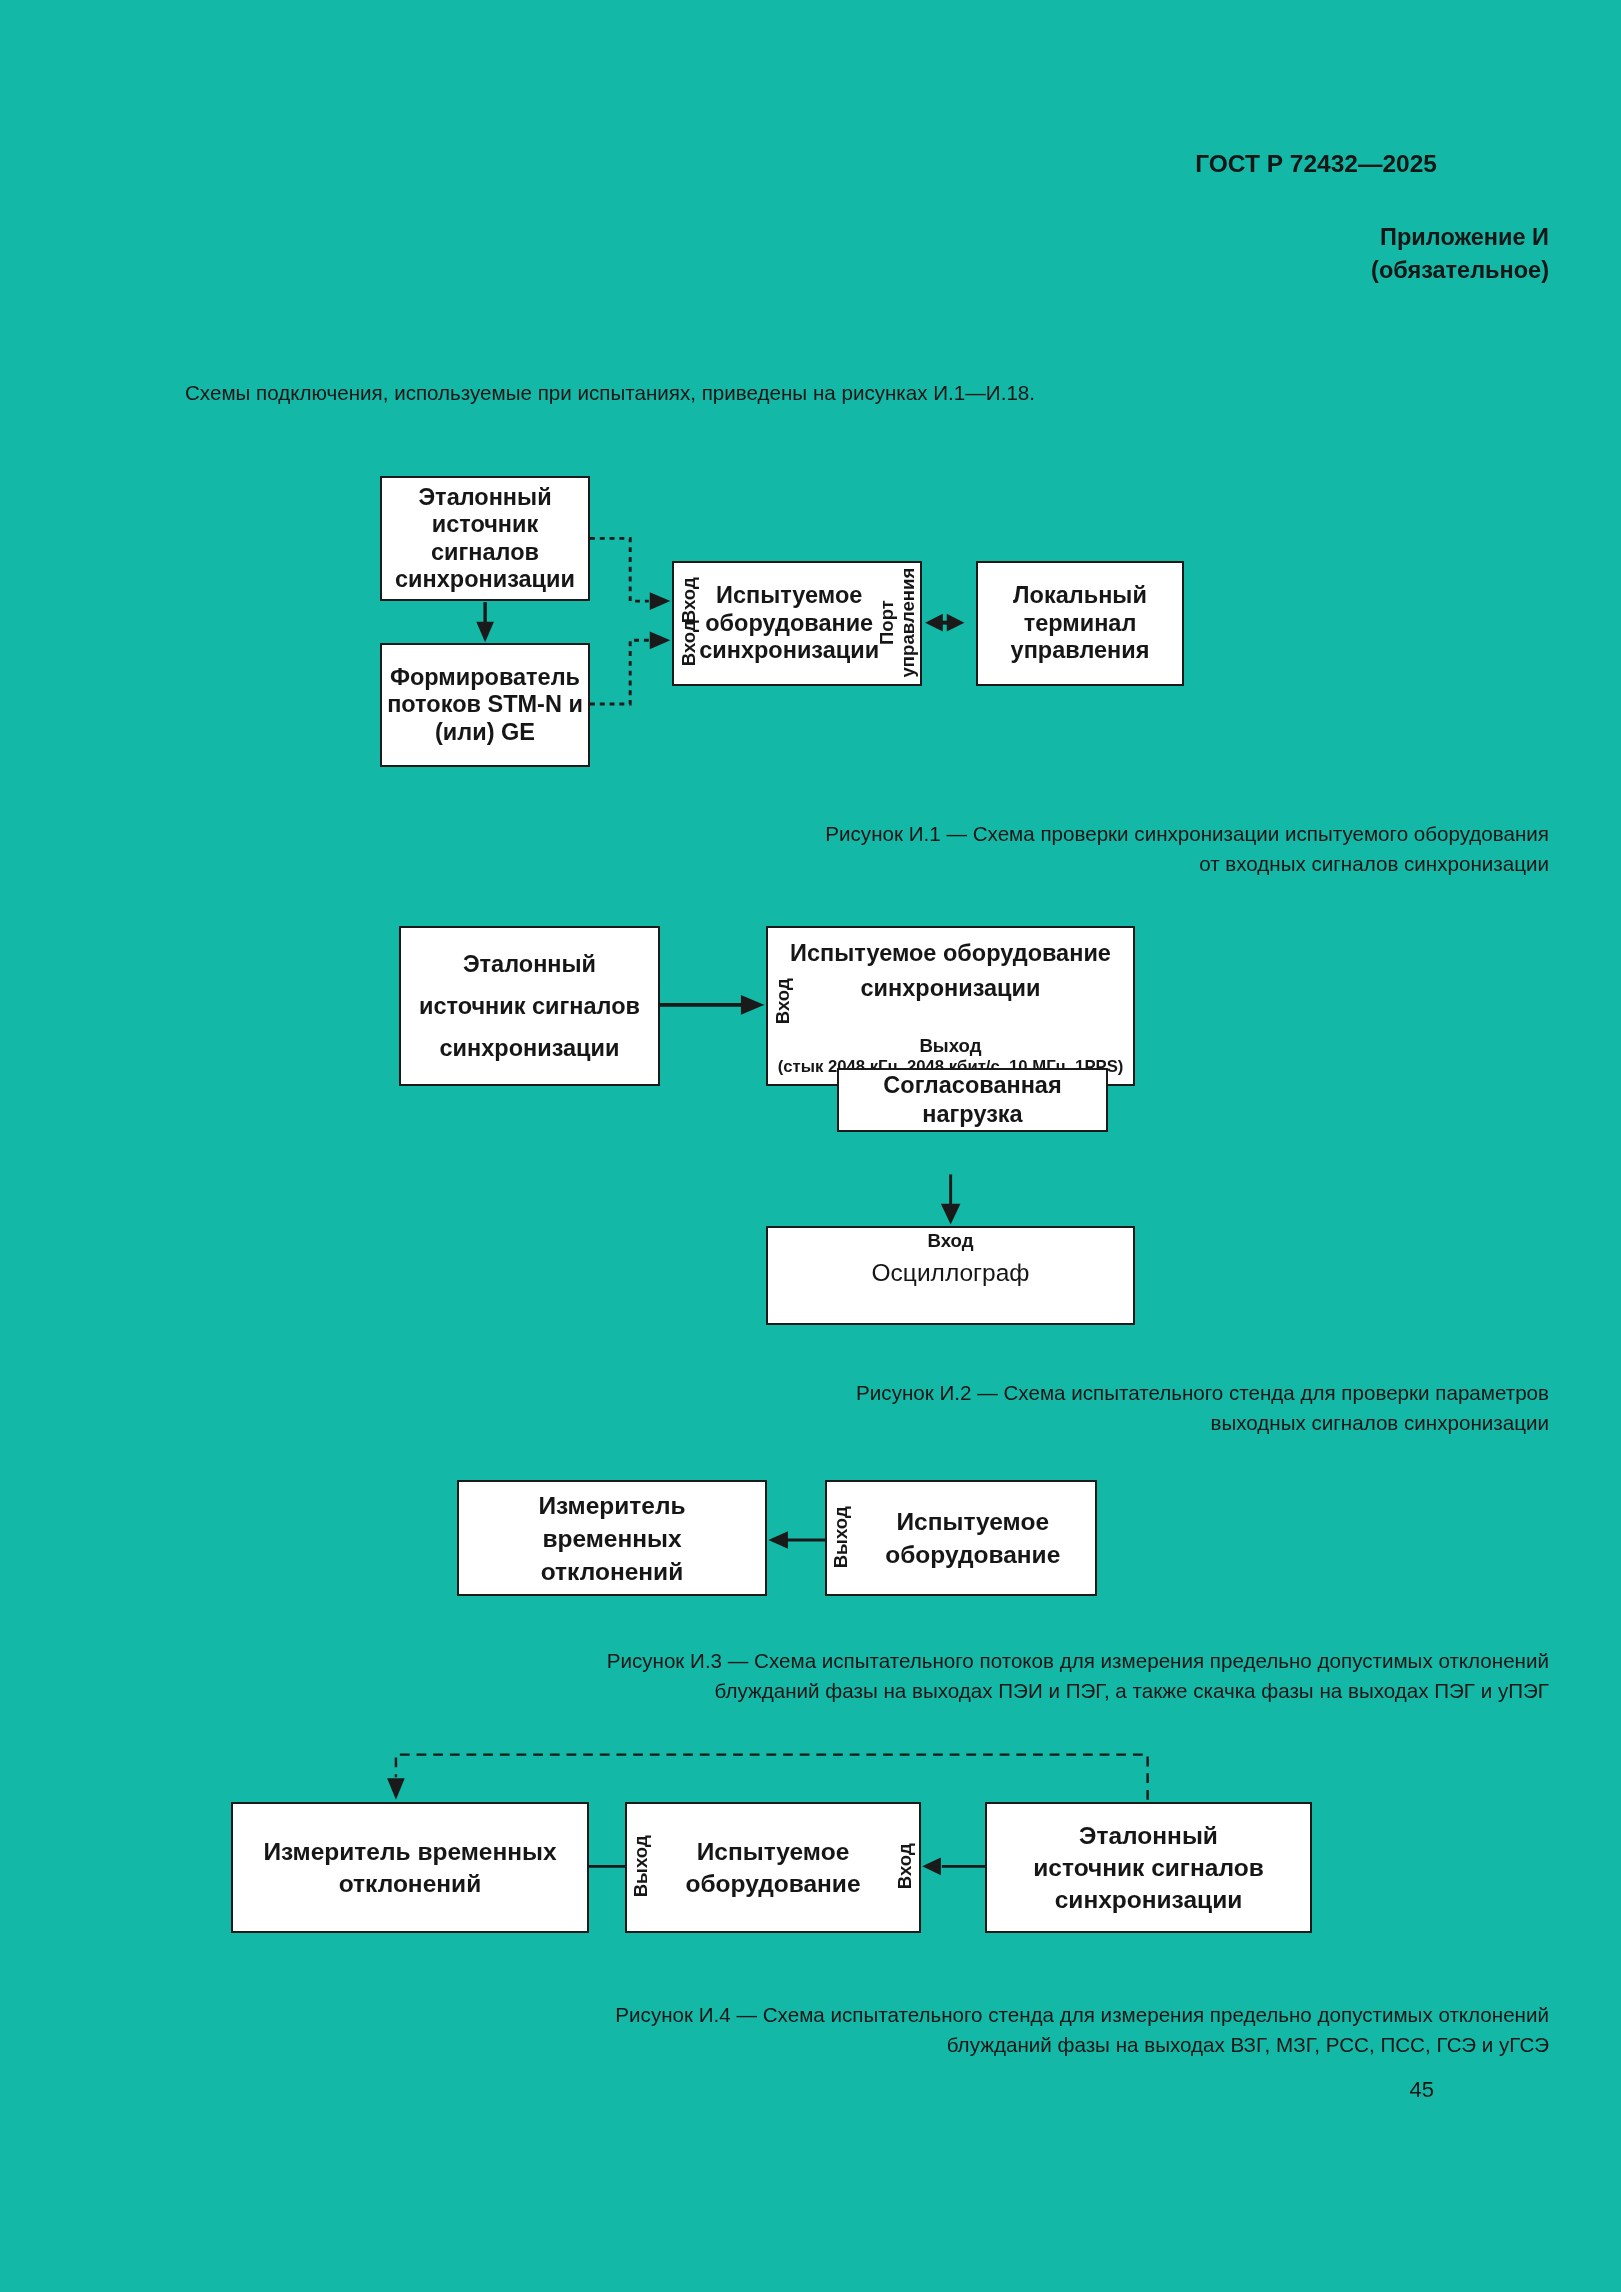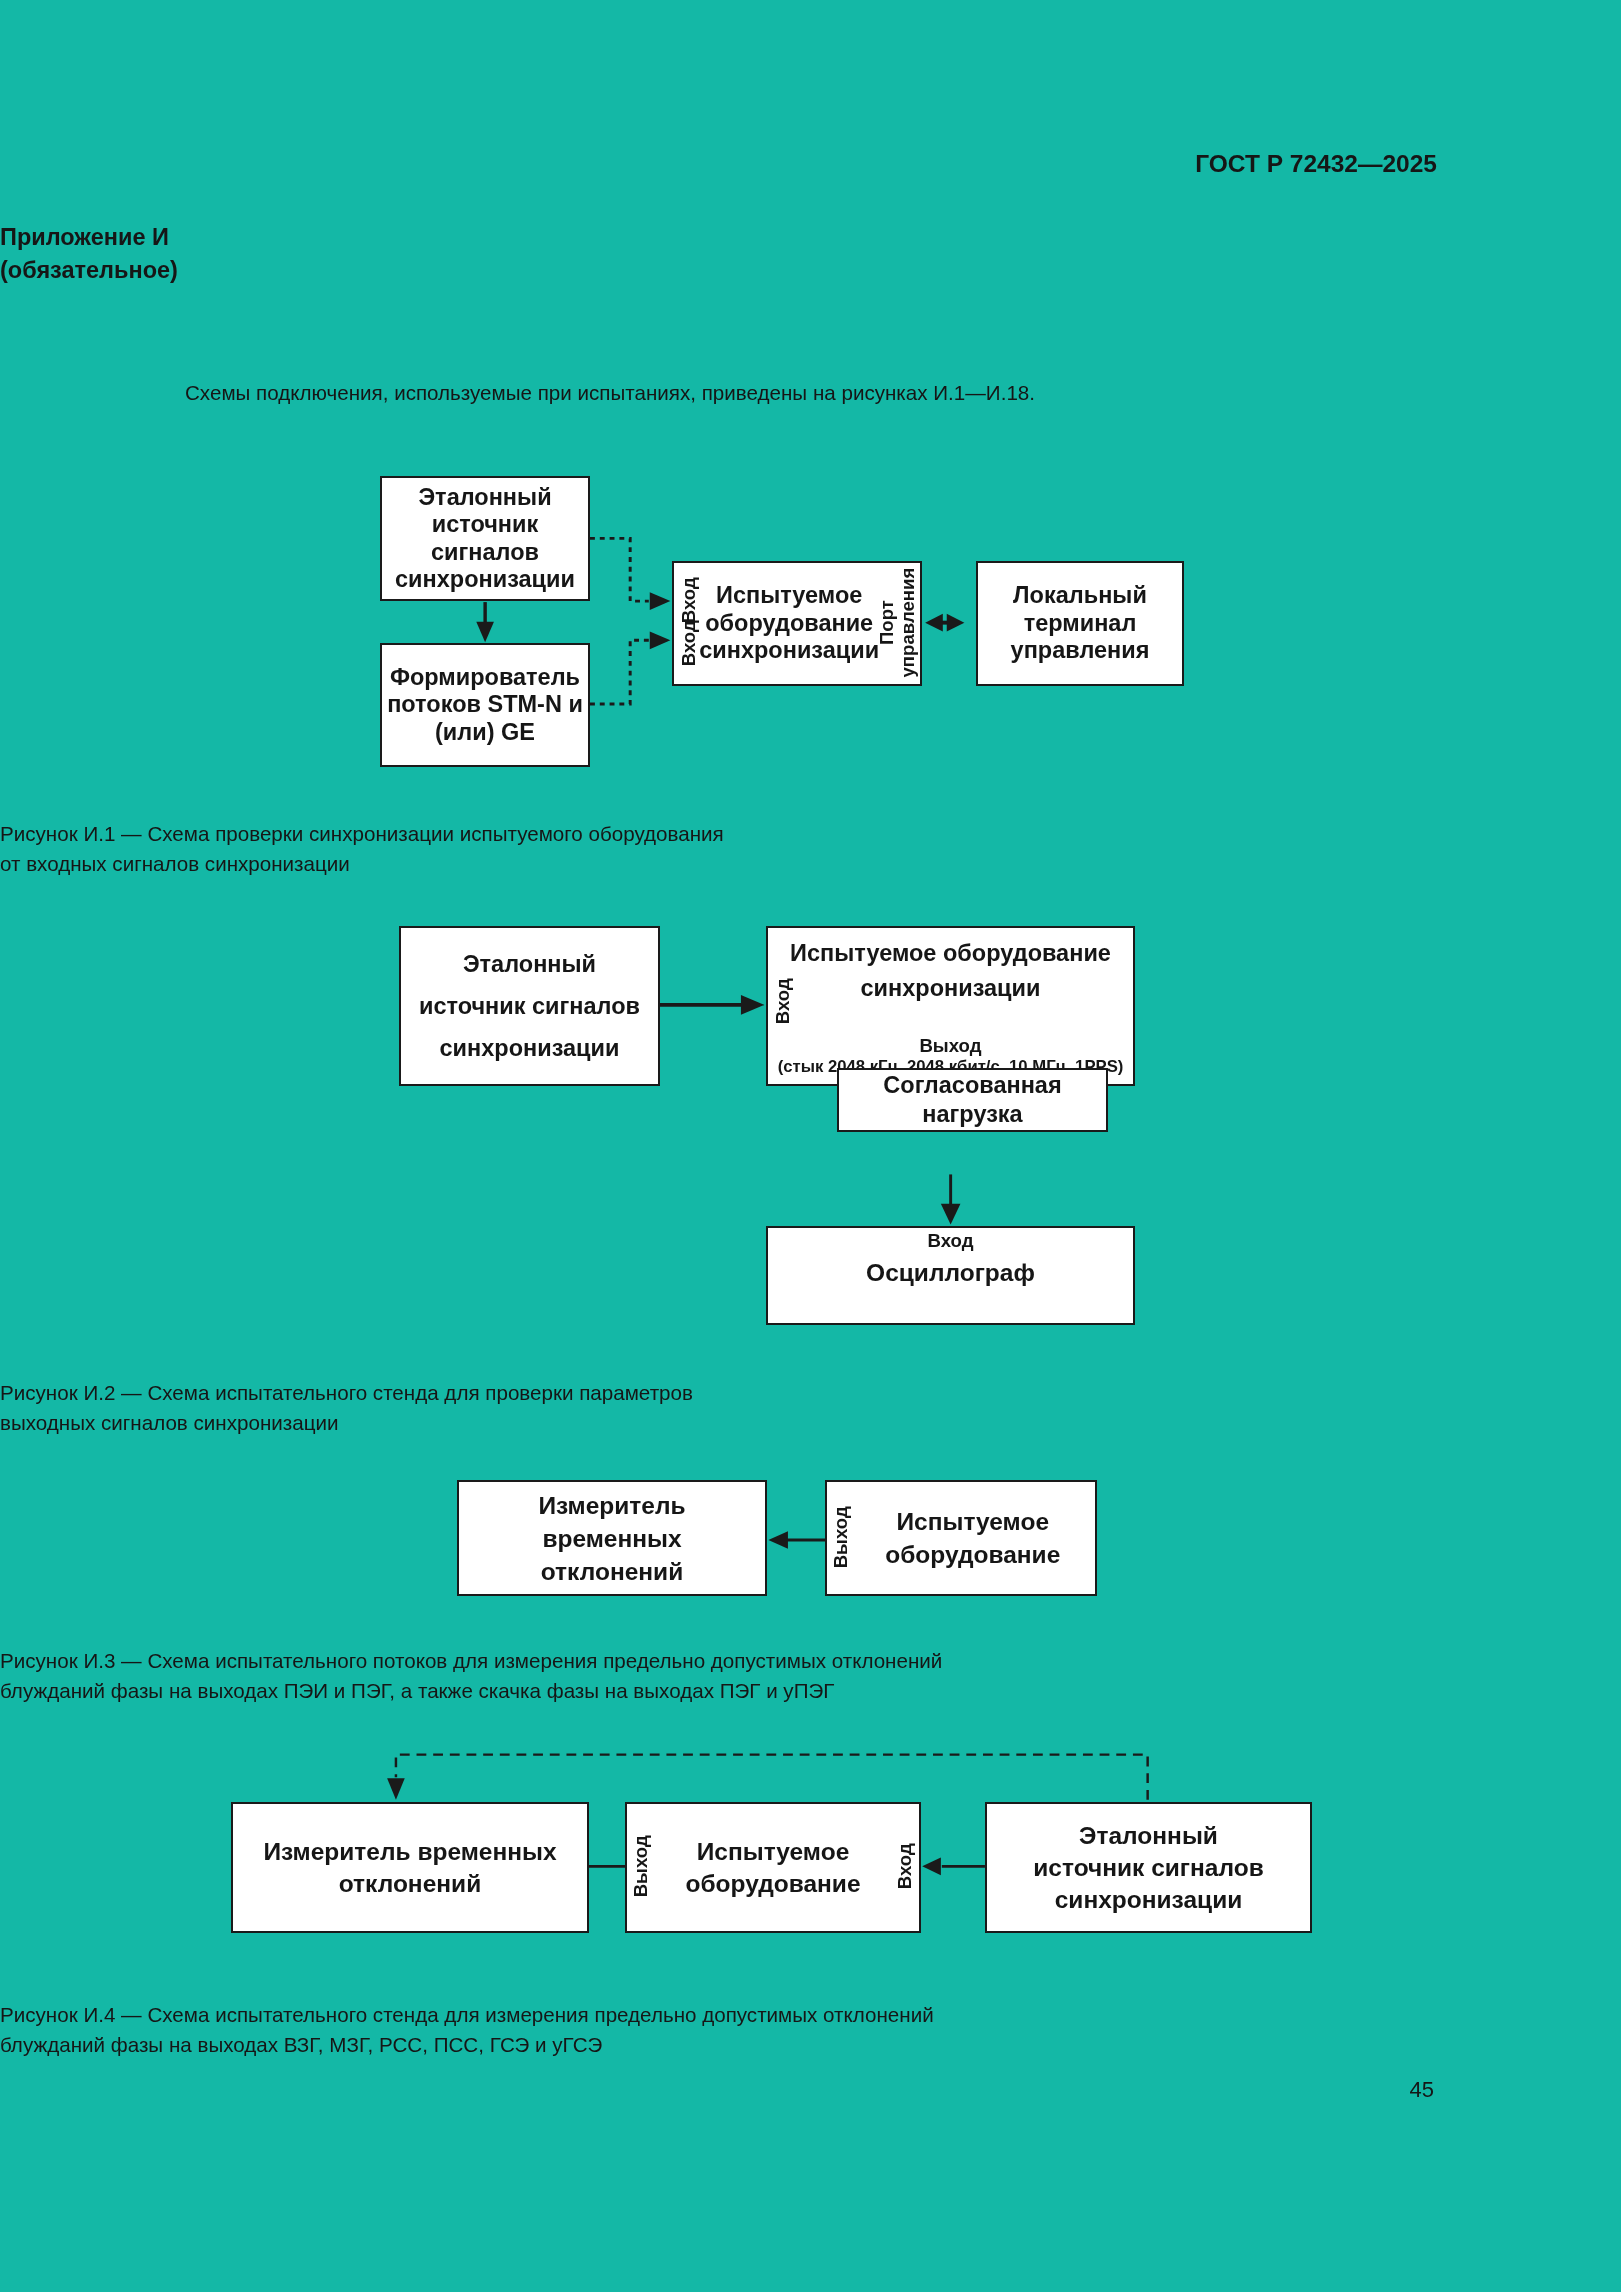--- a/index.html
+++ b/index.html
@@ -1,20 +1,20 @@
 <!DOCTYPE html>
 <html><head>
 <meta charset="utf-8">
 <style>
   html,body { margin:0; padding:0; background:#9a9a9a; }
   .page {
     position:relative; width:1621px; height:2293px; background:#14b8a6;
     font-family:"Liberation Sans", sans-serif; color:#161616; overflow:hidden;
   }
-  .cx { position:absolute; left:0; width:1549px; text-align:left; }
+  .cx { position:absolute; left:0; width:1549px; text-align:right; }
   .hdr { position:absolute; right:184px; top:150px; font-size:24.5px; font-weight:700; }
   .appx { top:224px; font-size:23.5px; font-weight:700; }
   .appx2 { top:257px; font-size:23.5px; font-weight:700; }
   .sect { top:324px; font-size:22.5px; font-weight:700; }
   .para { position:absolute; left:185px; top:381px; font-size:20.6px; }
   .cap { font-size:20.6px; line-height:30px; white-space:pre-line; }
   .pagenum { position:absolute; right:187px; top:2077px; font-size:22px;text-align:center; }
 
   .bx {
     position:absolute; box-sizing:border-box; border:2.9px solid #1a1a1a; background:#fff;
@@ -33,21 +33,21 @@
     font-weight:700; font-size:18.6px; line-height:20.6px;
   }
   .svgov { position:absolute; left:0; top:0; pointer-events:none; }
 
   .fbox { flex-direction:column; justify-content:flex-start; }
   .f-title { margin-top:7.8px; font-size:23.5px; line-height:35px; white-space:pre-line; }
   .f-bottom { position:absolute; bottom:7.8px; left:0; width:100%; text-align:center; }
   .f-out { font-size:18.6px; line-height:21.6px; font-weight:700; }
   .f-detail { font-size:16.7px; line-height:19.6px; font-weight:700; white-space:nowrap; }
   .h-in { margin-top:2px; font-size:18.6px; line-height:21.6px; font-weight:700; }
-  .h-main { margin-top:7.8px; font-size:24.5px; font-weight:700; }
+  .h-main { margin-top:7.8px; font-size:24.5px; font-weight:400; }
 </style>
 </head>
 <body>
 
 <div class="page">
 
   <svg class="svgov" width="1621" height="2293" viewBox="0 0 1654 2339">
 
     <g stroke="#1a1a1a" fill="#1a1a1a">
       <line x1="495" y1="614" x2="495" y2="637" stroke-width="3.5"></line>

